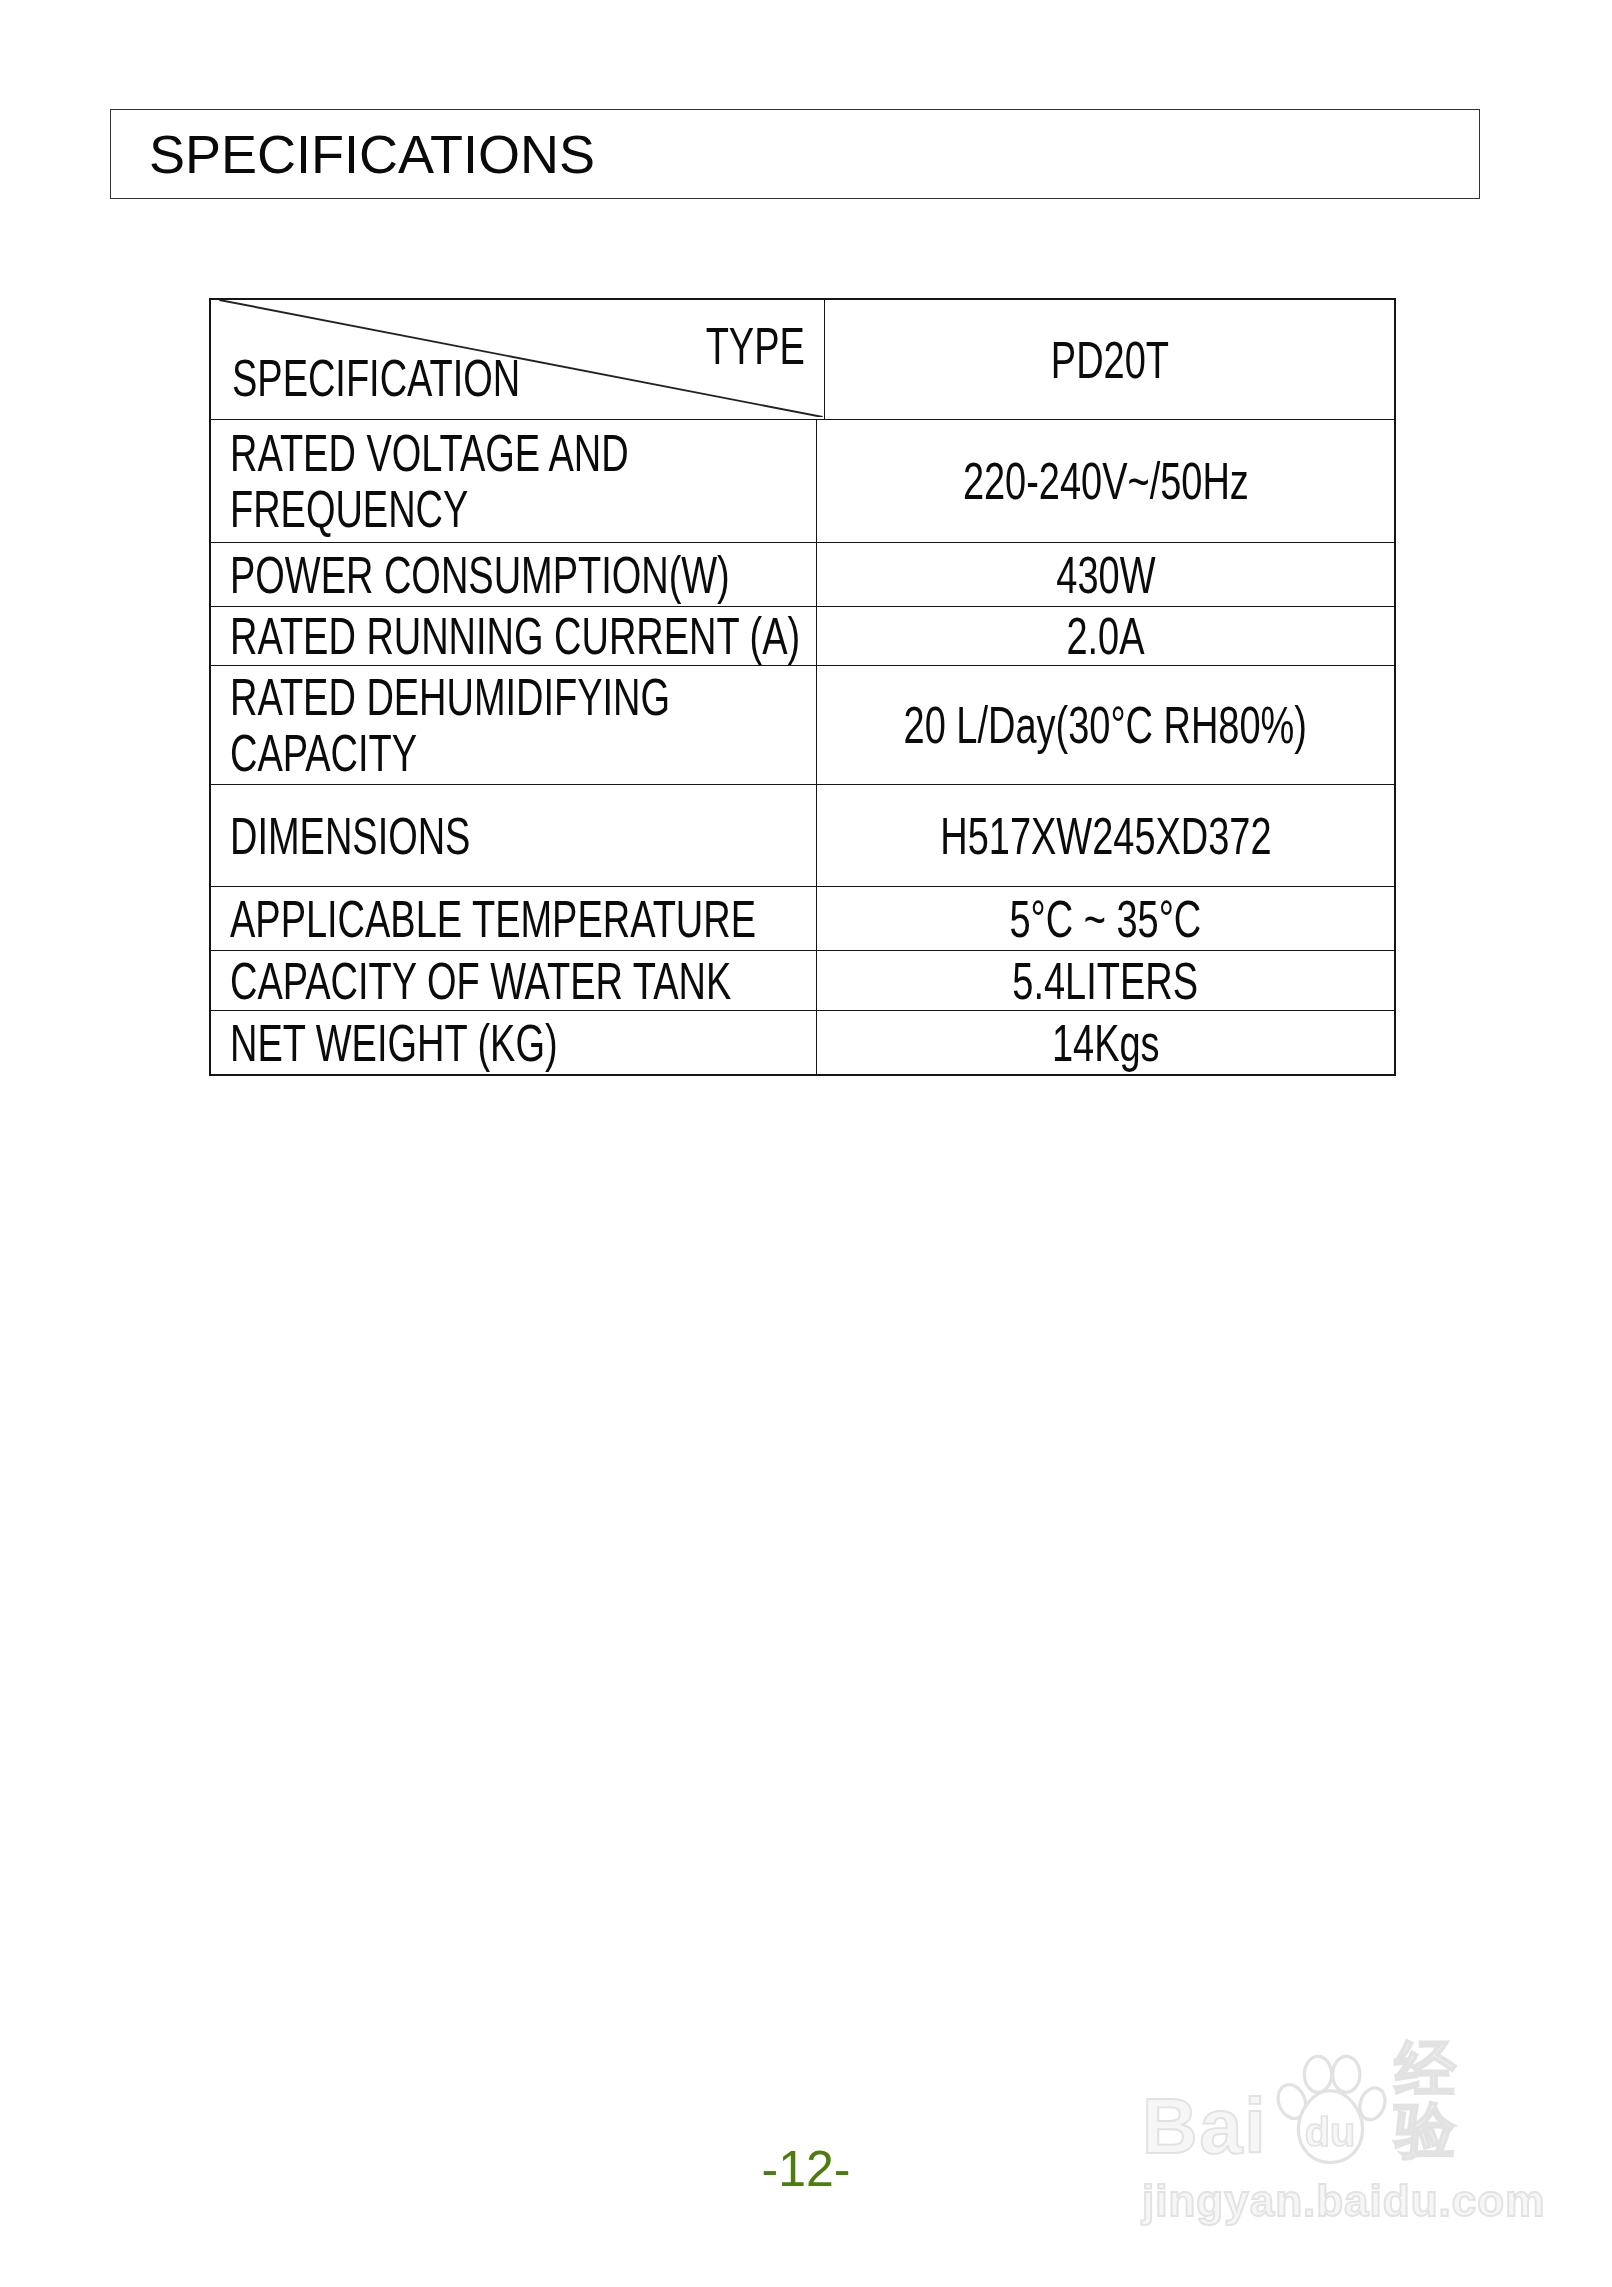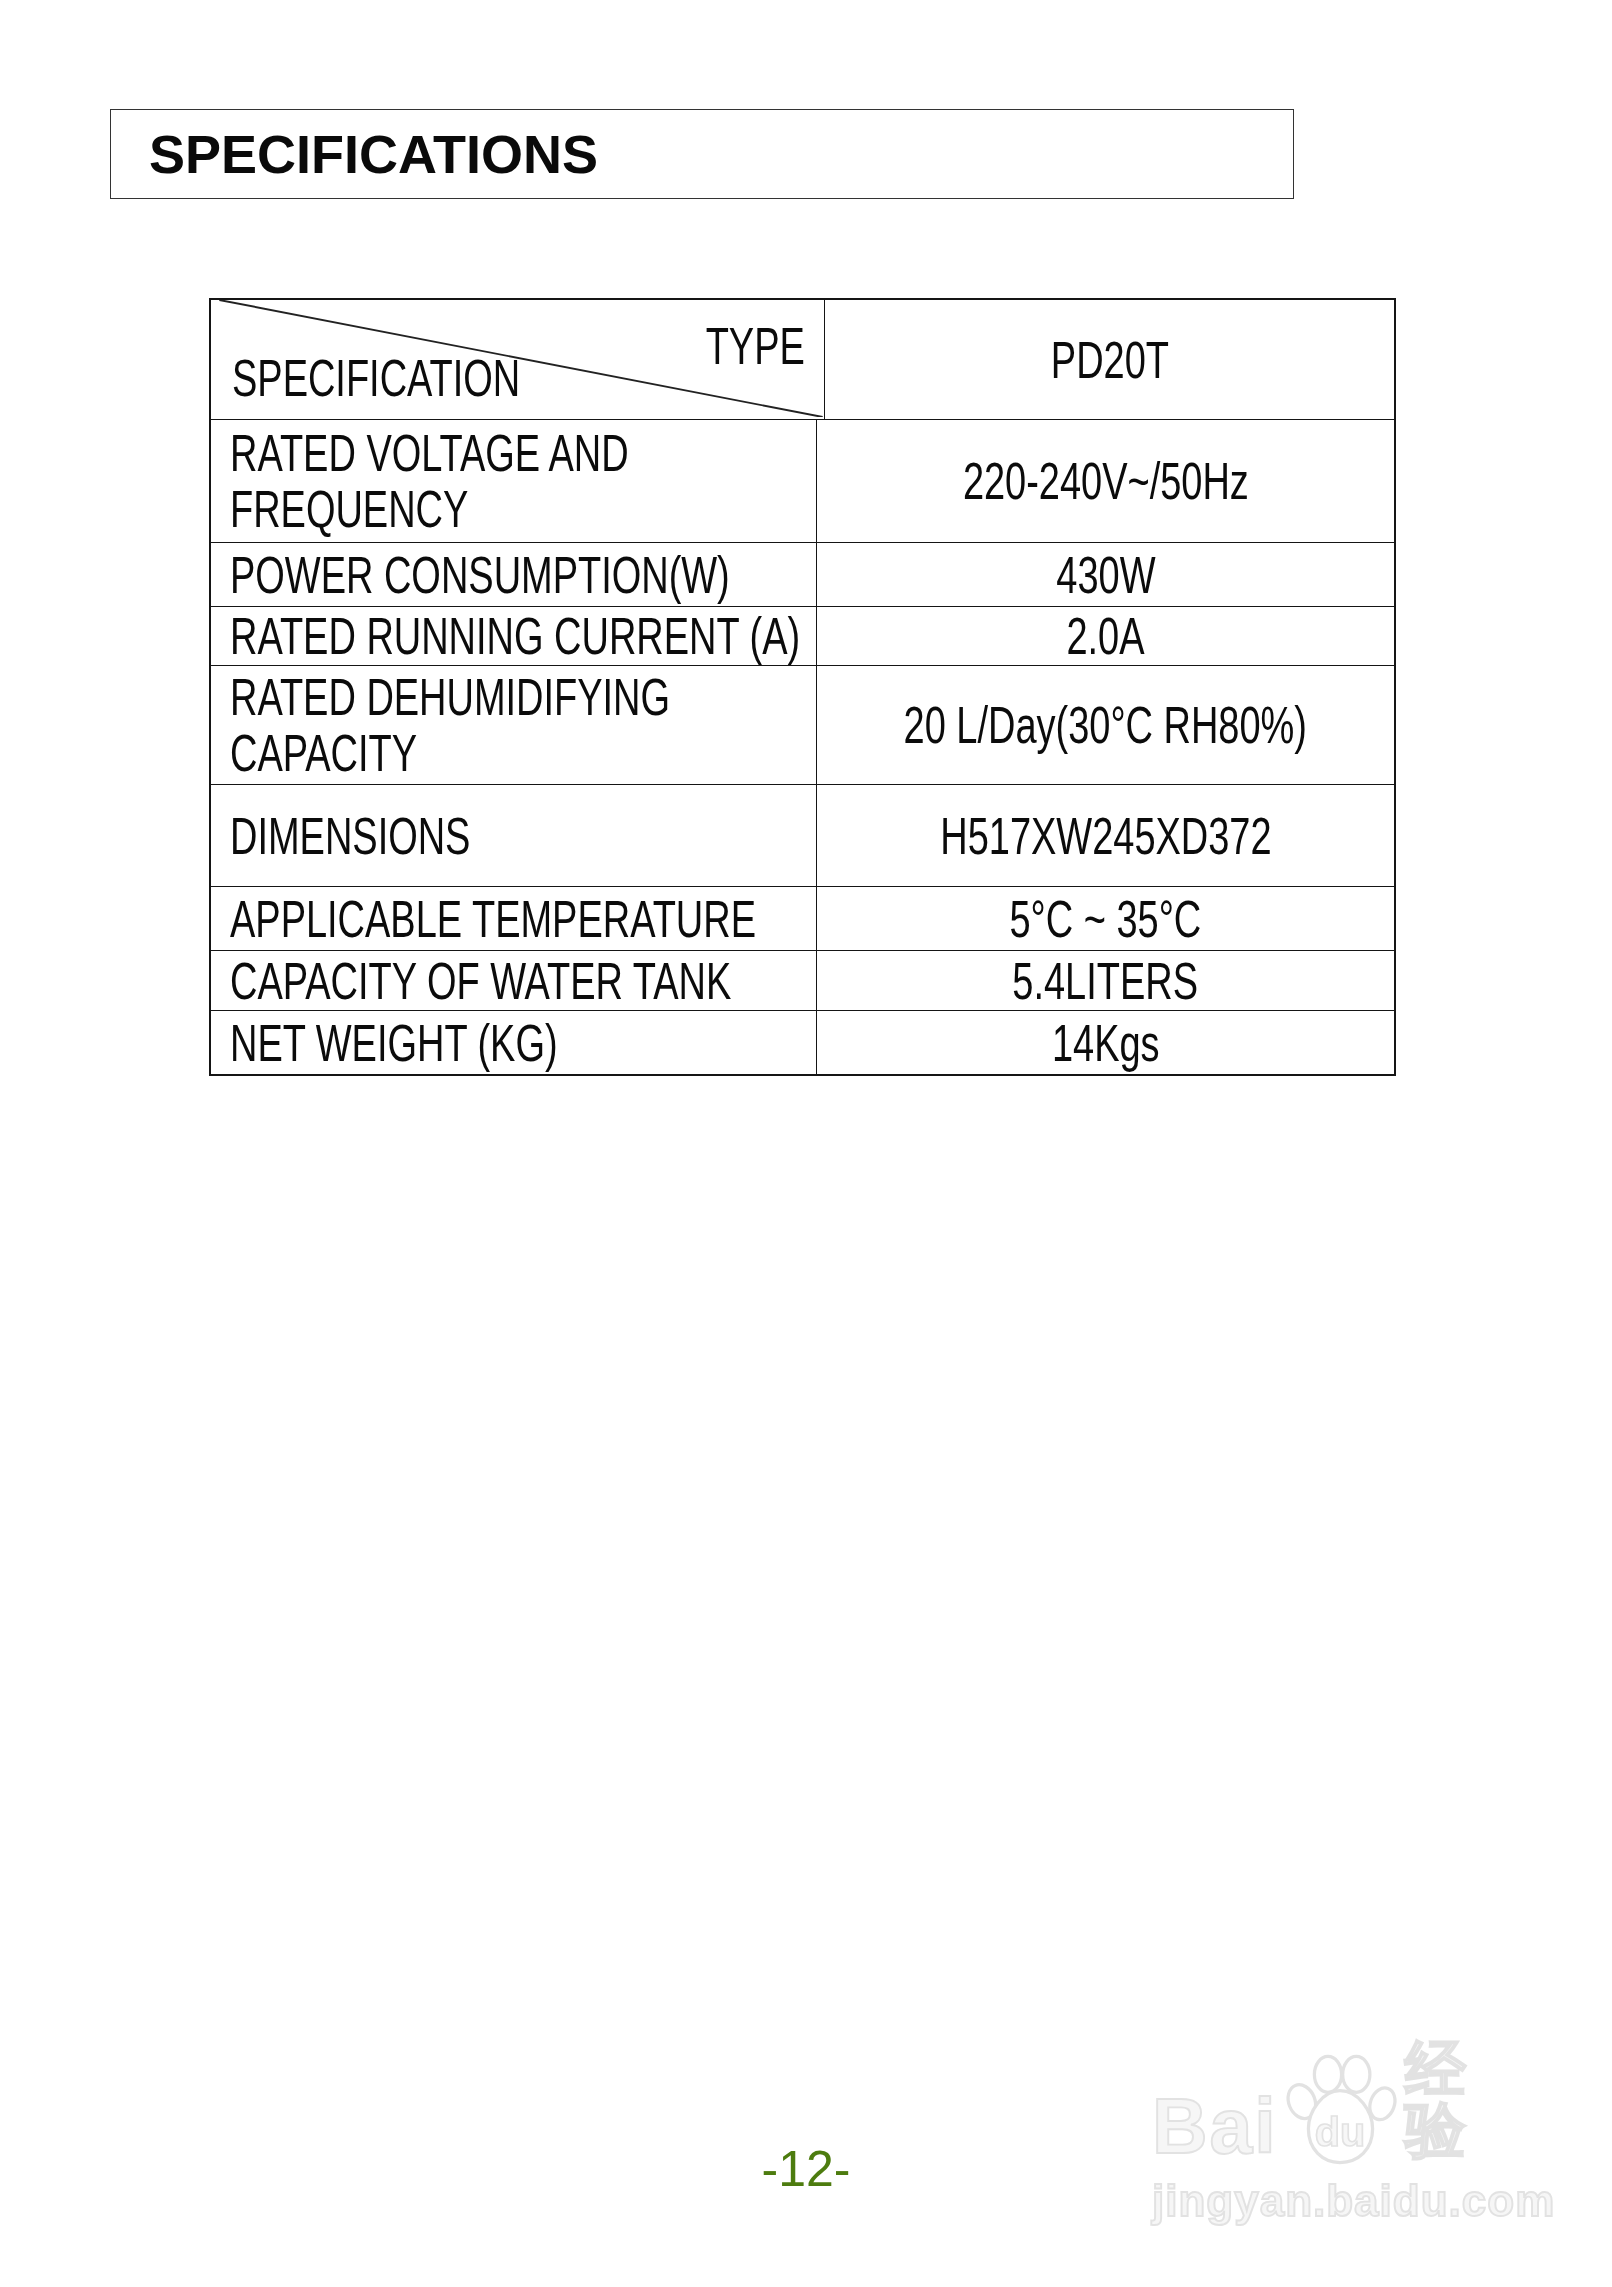--- a/index.html
+++ b/index.html
@@ -3,23 +3,23 @@
 <meta charset="utf-8">
 <style>
   html,body{margin:0;padding:0;background:#ffffff;}
   body{
     width:1612px;height:2287px;position:relative;overflow:hidden;
     font-family:"Liberation Sans","DejaVu Sans",sans-serif;
     color:#0b0b0b;
   }
   
   .title-box{
-    position:absolute;left:110px;top:109px;width:1184px;height:90px;
+    position:absolute;left:110px;top:109px;width:1370px;height:90px;
     border:1.9px solid #333;box-sizing:border-box;
-    display:flex;align-items:center;padding-left:38px;font-weight:bold;
+    display:flex;align-items:center;padding-left:38px;
   }
   .title-box .title{font-size:54px;letter-spacing:0px;color:#0a0a0a;}
   
   .spec-table{
     position:absolute;left:209px;top:298px;width:1187px;
     border:2.9px solid #151515;box-sizing:border-box;background:#fff;
   }
   .trow{display:flex;box-sizing:border-box;}
   .rows-wrap .trow{border-top:1.9px solid #151515;}
   .cell{box-sizing:border-box;}
@@ -55,21 +55,21 @@
     position:absolute;bottom:11.5px;left:13.4px;font-size:52px;
     transform:scaleX(0.73);transform-origin:0 50%;white-space:nowrap;
   }
   
   .page-number{
     position:absolute;left:0;top:2140px;width:100%;
     text-align:center;font-size:50px;color:#4d7c0f;
   }
   
   .watermark{
-    position:absolute;right:81px;top:2039px;width:379px;
+    position:absolute;right:91px;top:2039px;width:379px;
     color:#f6f6f6;-webkit-text-stroke:1.9px #e2e2e2;
   }
   .wm-row1{display:flex;align-items:flex-end;}
   .wm-bai{font-size:77px;font-weight:bold;line-height:1;margin-bottom:5.8px;letter-spacing:1.9px;}
   .wm-paw{margin:0 1.9px -1.9px 1.9px;}
   .wm-jy{font-size:61px;font-weight:bold;line-height:1;margin-bottom:9.6px;margin-left:3.8px;letter-spacing:3.8px;}
   .wm-site{font-size:44px;font-weight:bold;margin-top:5.8px;letter-spacing:1px;}
 </style>
 </head>
 <body>

